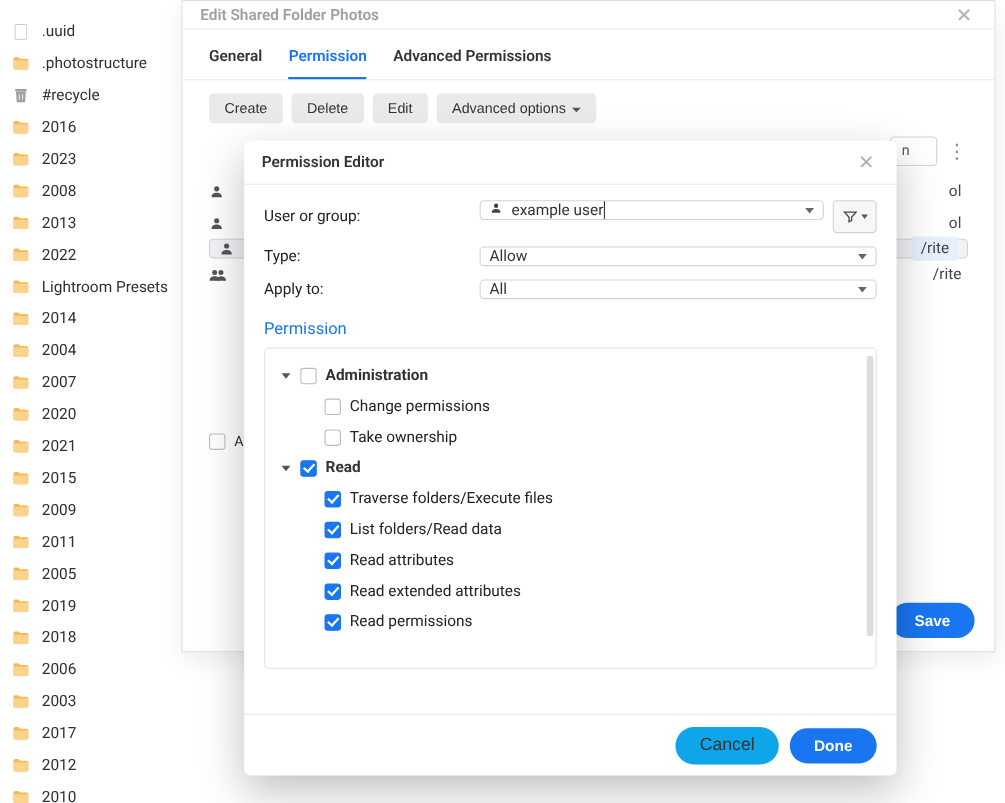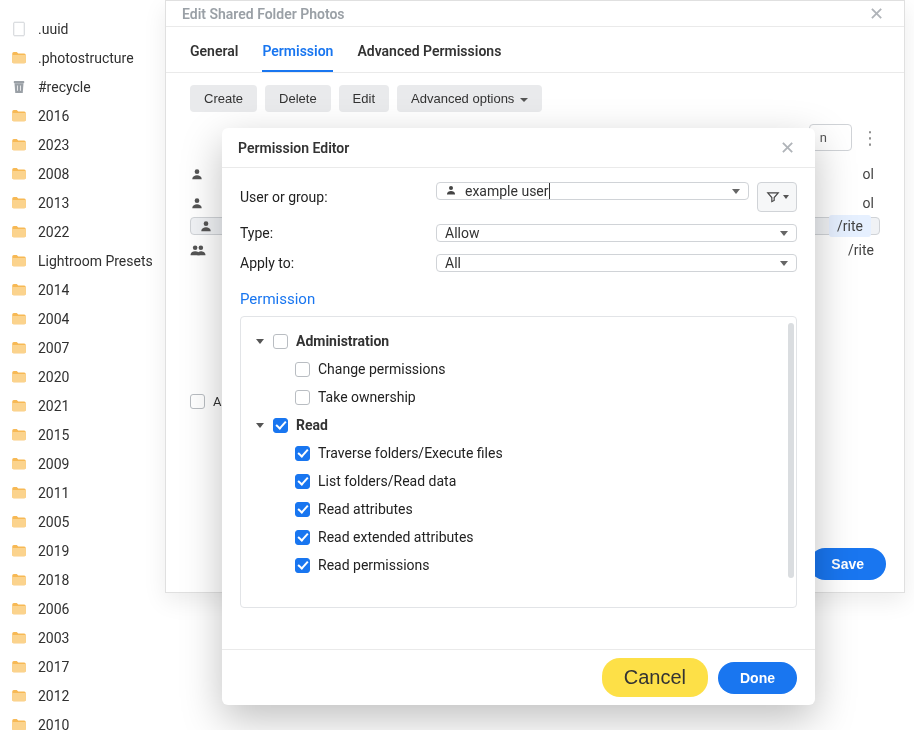--- a/index.html
+++ b/index.html
@@ -24,21 +24,21 @@
   .search-sel { border:1px solid #d0d3d7; border-radius:4px; padding:5px 24px 5px 10px; font-size:13px; color:#555; background:#fff; position:relative; }
   .kebab { width:20px; display:flex; align-items:center; justify-content:center; color:#888; font-size:18px; cursor:pointer; }
   .perm-list { padding:0 24px; }
   .perm-row { display:flex; align-items:center; height:29px; gap:10px; }
   .perm-row .person svg { display:block; }
   .perm-row.sel { background:#f0f2f5; }
   .perm-right { margin-left:auto; color:#444; padding-right:6px; font-size:14px; }
   .lower-ctrl { display:flex; align-items:center; gap:8px; padding:0 24px; margin-top:130px; }
   .chk { width:15px; height:15px; border:1px solid #b9bdc2; border-radius:3px; background:#fff; display:inline-block; }
   .btn-blue { background:#1976f0; color:#fff; border:none; border-radius:18px; padding:8px 22px; font-size:14px; font-weight:600; cursor:pointer; }
-  .btn-light { background:#fde047; color:#333; border:none; border-radius:18px; padding:8px 22px; font-size:20px; cursor:pointer; }
+  .btn-light { background:#0ea5e9; color:#333; border:none; border-radius:18px; padding:8px 22px; font-size:16px; cursor:pointer; }
   .dlg1-foot { position:absolute; right:18px; bottom:12px; display:flex; gap:10px; }
   
   .dlg2 { position:absolute; left:222px; top:128px; width:593px; height:577px; background:#fff; border-radius:6px; box-shadow:0 14px 40px rgba(0,0,0,0.25); display:flex; flex-direction:column; }
   .dlg2-head { height:40px; display:flex; align-items:center; justify-content:space-between; padding:0 16px; border-bottom:1px solid #eaeaea;gap:24px; }
   .dlg2-title { font-weight:600; color:#333; font-size:14px; }
   .dlg2-body { padding:14px 18px 0 18px; flex:1; overflow:hidden; display:flex; flex-direction:column; }
   .frow { display:flex; align-items:center; margin-bottom:12px; }
   .flabel { width:196px; font-size:14px; color:#222; }
   .fcontrol { flex:1; display:flex; gap:8px; }
   .sel { flex:1; border:1px solid #d0d3d7; border-radius:4px; height:18px; display:flex; align-items:center; padding:0 8px; font-size:14px; color:#333; background:#fff; position:relative; }

